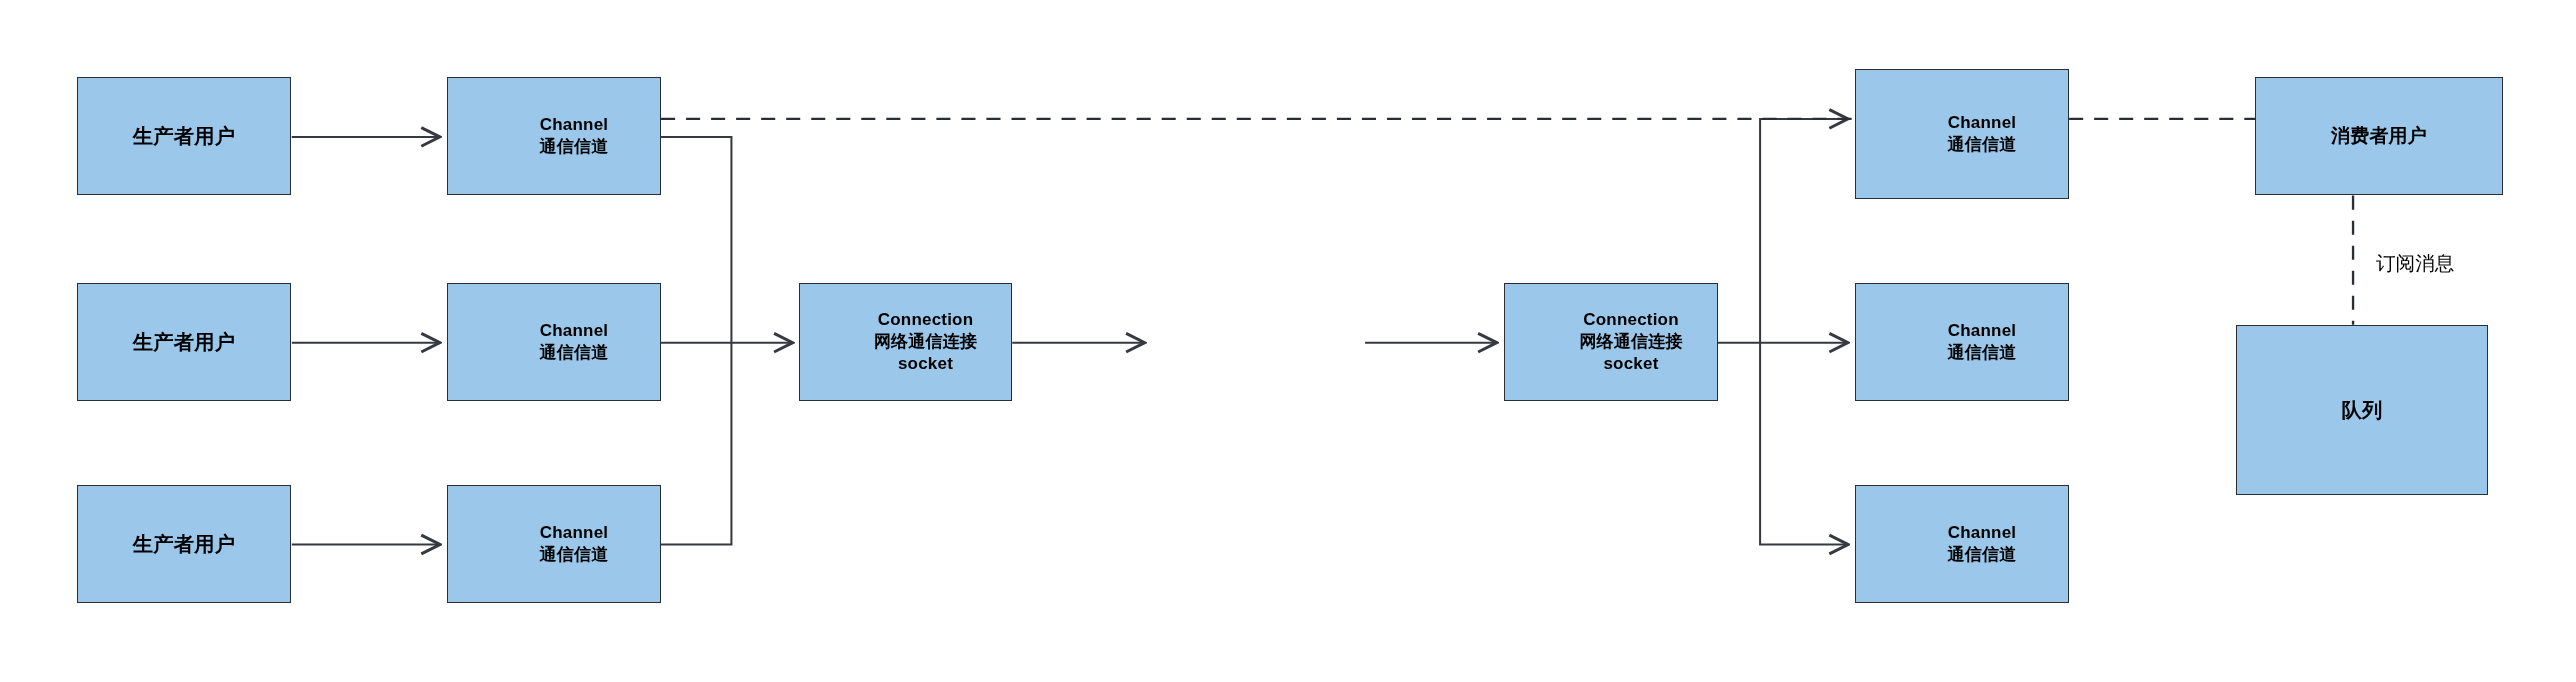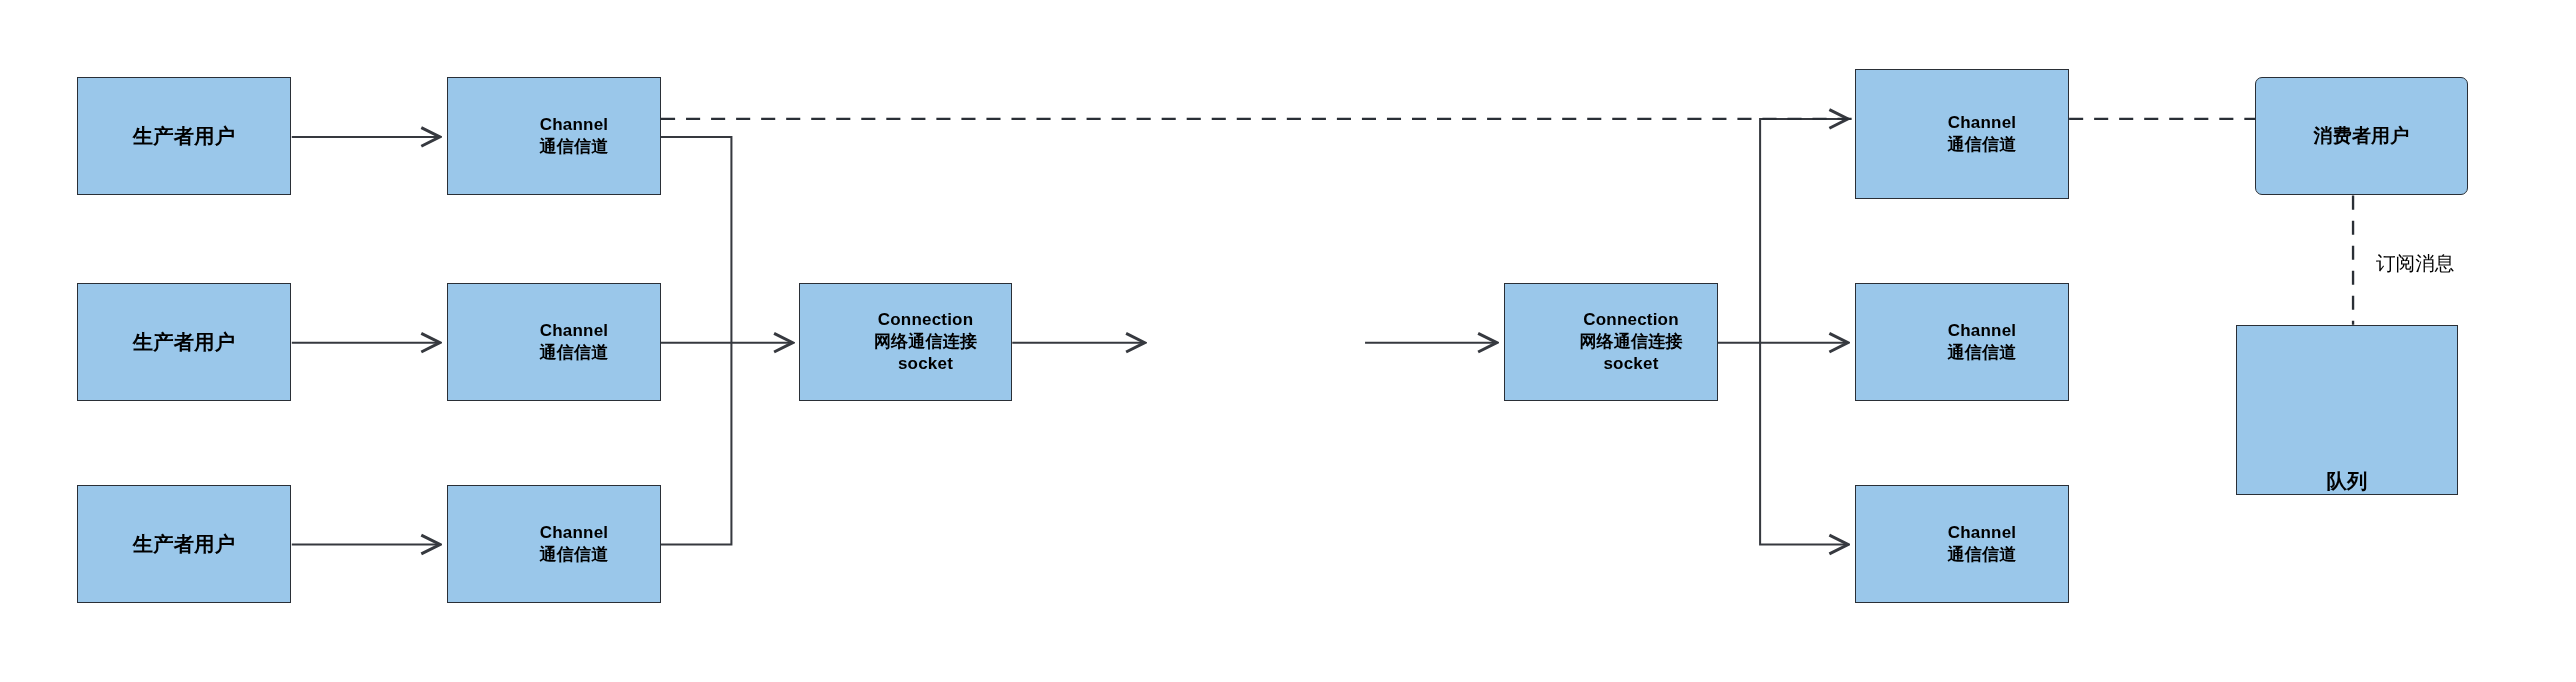--- a/index.html
+++ b/index.html
@@ -150,24 +150,24 @@
   <div class="node sz-22" style="left:1855px; top:283px; width:214px; height:118px;">
     <span class="ln">Channel</span>
     <span class="ln">通信信道</span>
   </div>
 
   <div class="node sz-22" style="left:1855px; top:485px; width:214px; height:118px;">
     <span class="ln">Channel</span>
     <span class="ln">通信信道</span>
   </div>
 
-  <div class="node sz-24" style="left:2255px; top:77px; width:213px; height:118px;border-radius:7px;">
+  <div class="node sz-24" style="left:2255px; top:77px; width:248px; height:118px;">
     <span class="ln">消费者用户</span>
   </div>
 
-  <div class="node sz-26" style="left:2236px; top:325px; width:222px; height:170px;justify-content:flex-end;">
+  <div class="node sz-26" style="left:2236px; top:325px; width:252px; height:170px;">
     <span class="ln">队列</span>
   </div>
 
   <div class="edge-label" style="left:2370px; top:254px;">订阅消息</div>
 
 </div>
 
 
 </body></html>

